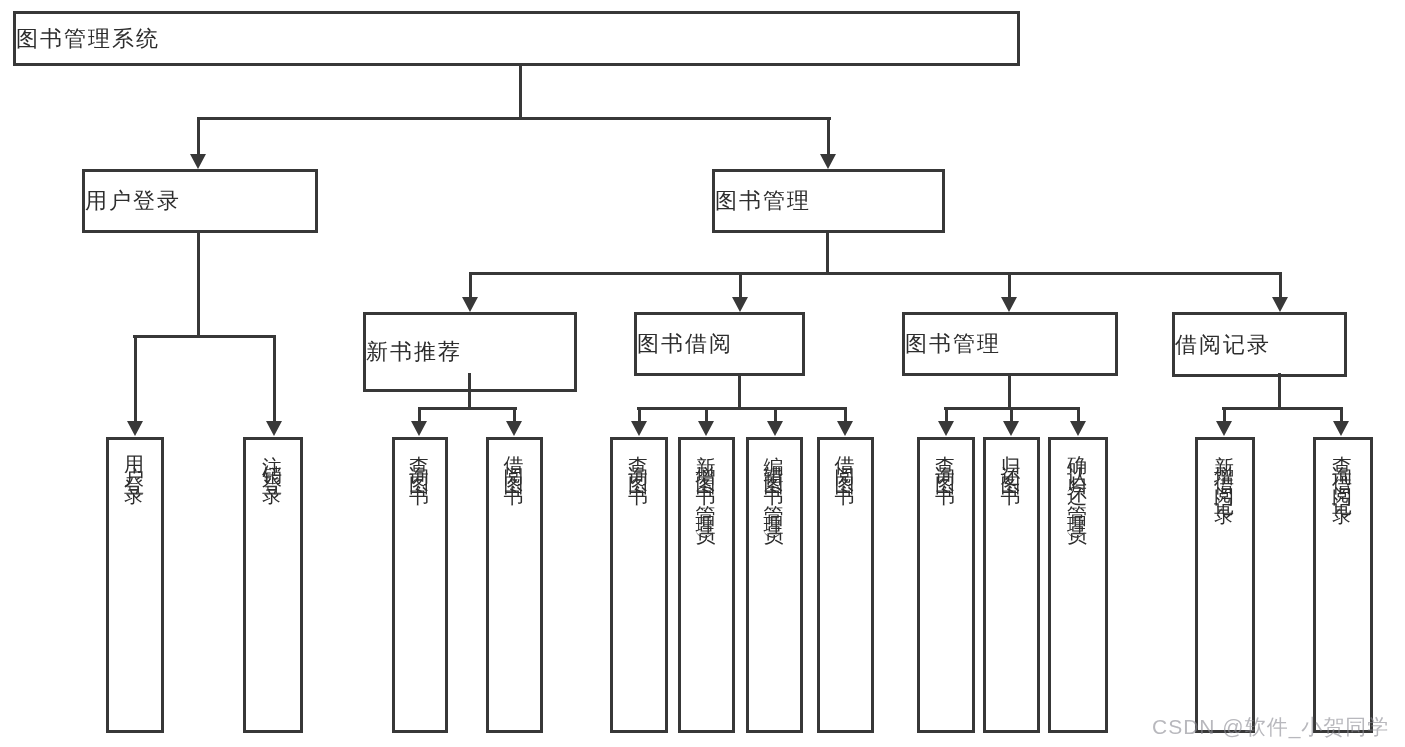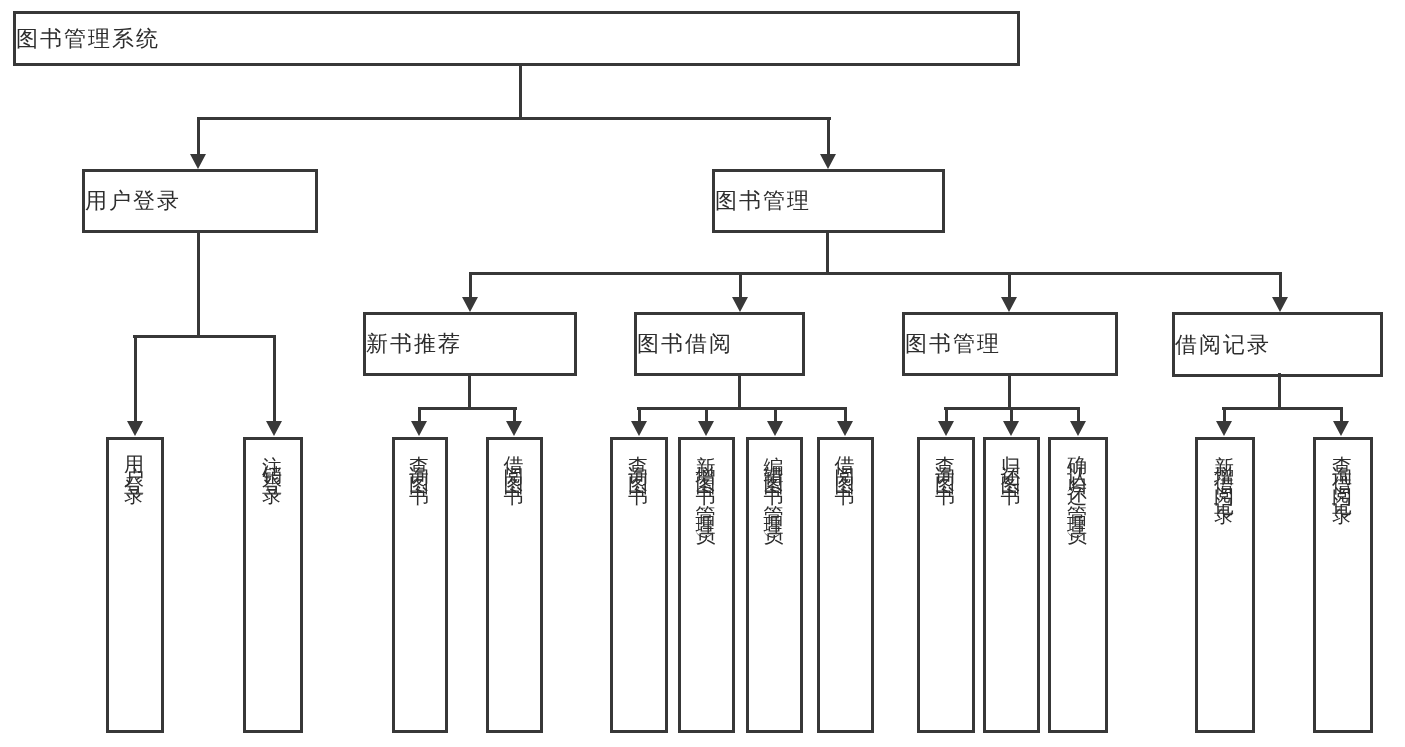--- a/index.html
+++ b/index.html
@@ -59,30 +59,30 @@
   <div class="arrow" style="left:127px;top:336px;height:100px"></div>
   <div class="arrow" style="left:266px;top:336px;height:100px"></div>
 
   <div class="vline" style="left:826px;top:230px;height:45px"></div>
   <div class="hline" style="left:469px;top:272px;width:813px"></div>
   <div class="arrow" style="left:462px;top:274px;height:38px"></div>
   <div class="arrow" style="left:732px;top:274px;height:38px"></div>
   <div class="arrow" style="left:1001px;top:274px;height:38px"></div>
   <div class="arrow" style="left:1272px;top:274px;height:38px"></div>
 
-  <div class="node" style="left:363px;top:312px;width:214px;height:64px">
+  <div class="node" style="left:363px;top:312px;width:214px;height:80px">
     <span>新书推荐</span>
   </div>
   <div class="node" style="left:634px;top:312px;width:171px;height:64px">
     <span>图书借阅</span>
   </div>
   <div class="node" style="left:902px;top:312px;width:216px;height:64px">
     <span>图书管理</span>
   </div>
-  <div class="node" style="left:1172px;top:312px;width:211px;height:65px">
+  <div class="node" style="left:1172px;top:312px;width:175px;height:65px">
     <span>借阅记录</span>
   </div>
 
   <div class="vline" style="left:468px;top:373px;height:37px"></div>
   <div class="hline" style="left:418px;top:407px;width:99px"></div>
   <div class="arrow" style="left:411px;top:409px;height:27px"></div>
   <div class="arrow" style="left:506px;top:409px;height:27px"></div>
 
   <div class="vline" style="left:738px;top:373px;height:37px"></div>
   <div class="hline" style="left:637px;top:407px;width:210px"></div>
@@ -135,14 +135,15 @@
   <div class="node leaf" style="left:1048px;top:437px;width:60px;height:296px">
     <span>确认归还（管理员）</span>
   </div>
   <div class="node leaf" style="left:1195px;top:437px;width:60px;height:296px">
     <span>新增借阅记录</span>
   </div>
   <div class="node leaf" style="left:1313px;top:437px;width:60px;height:296px">
     <span>查询借阅记录</span>
   </div>
 
+  <div class="watermark">CSDN @软件_小贺同学</div>
 
 </div>
 
 </body></html>

